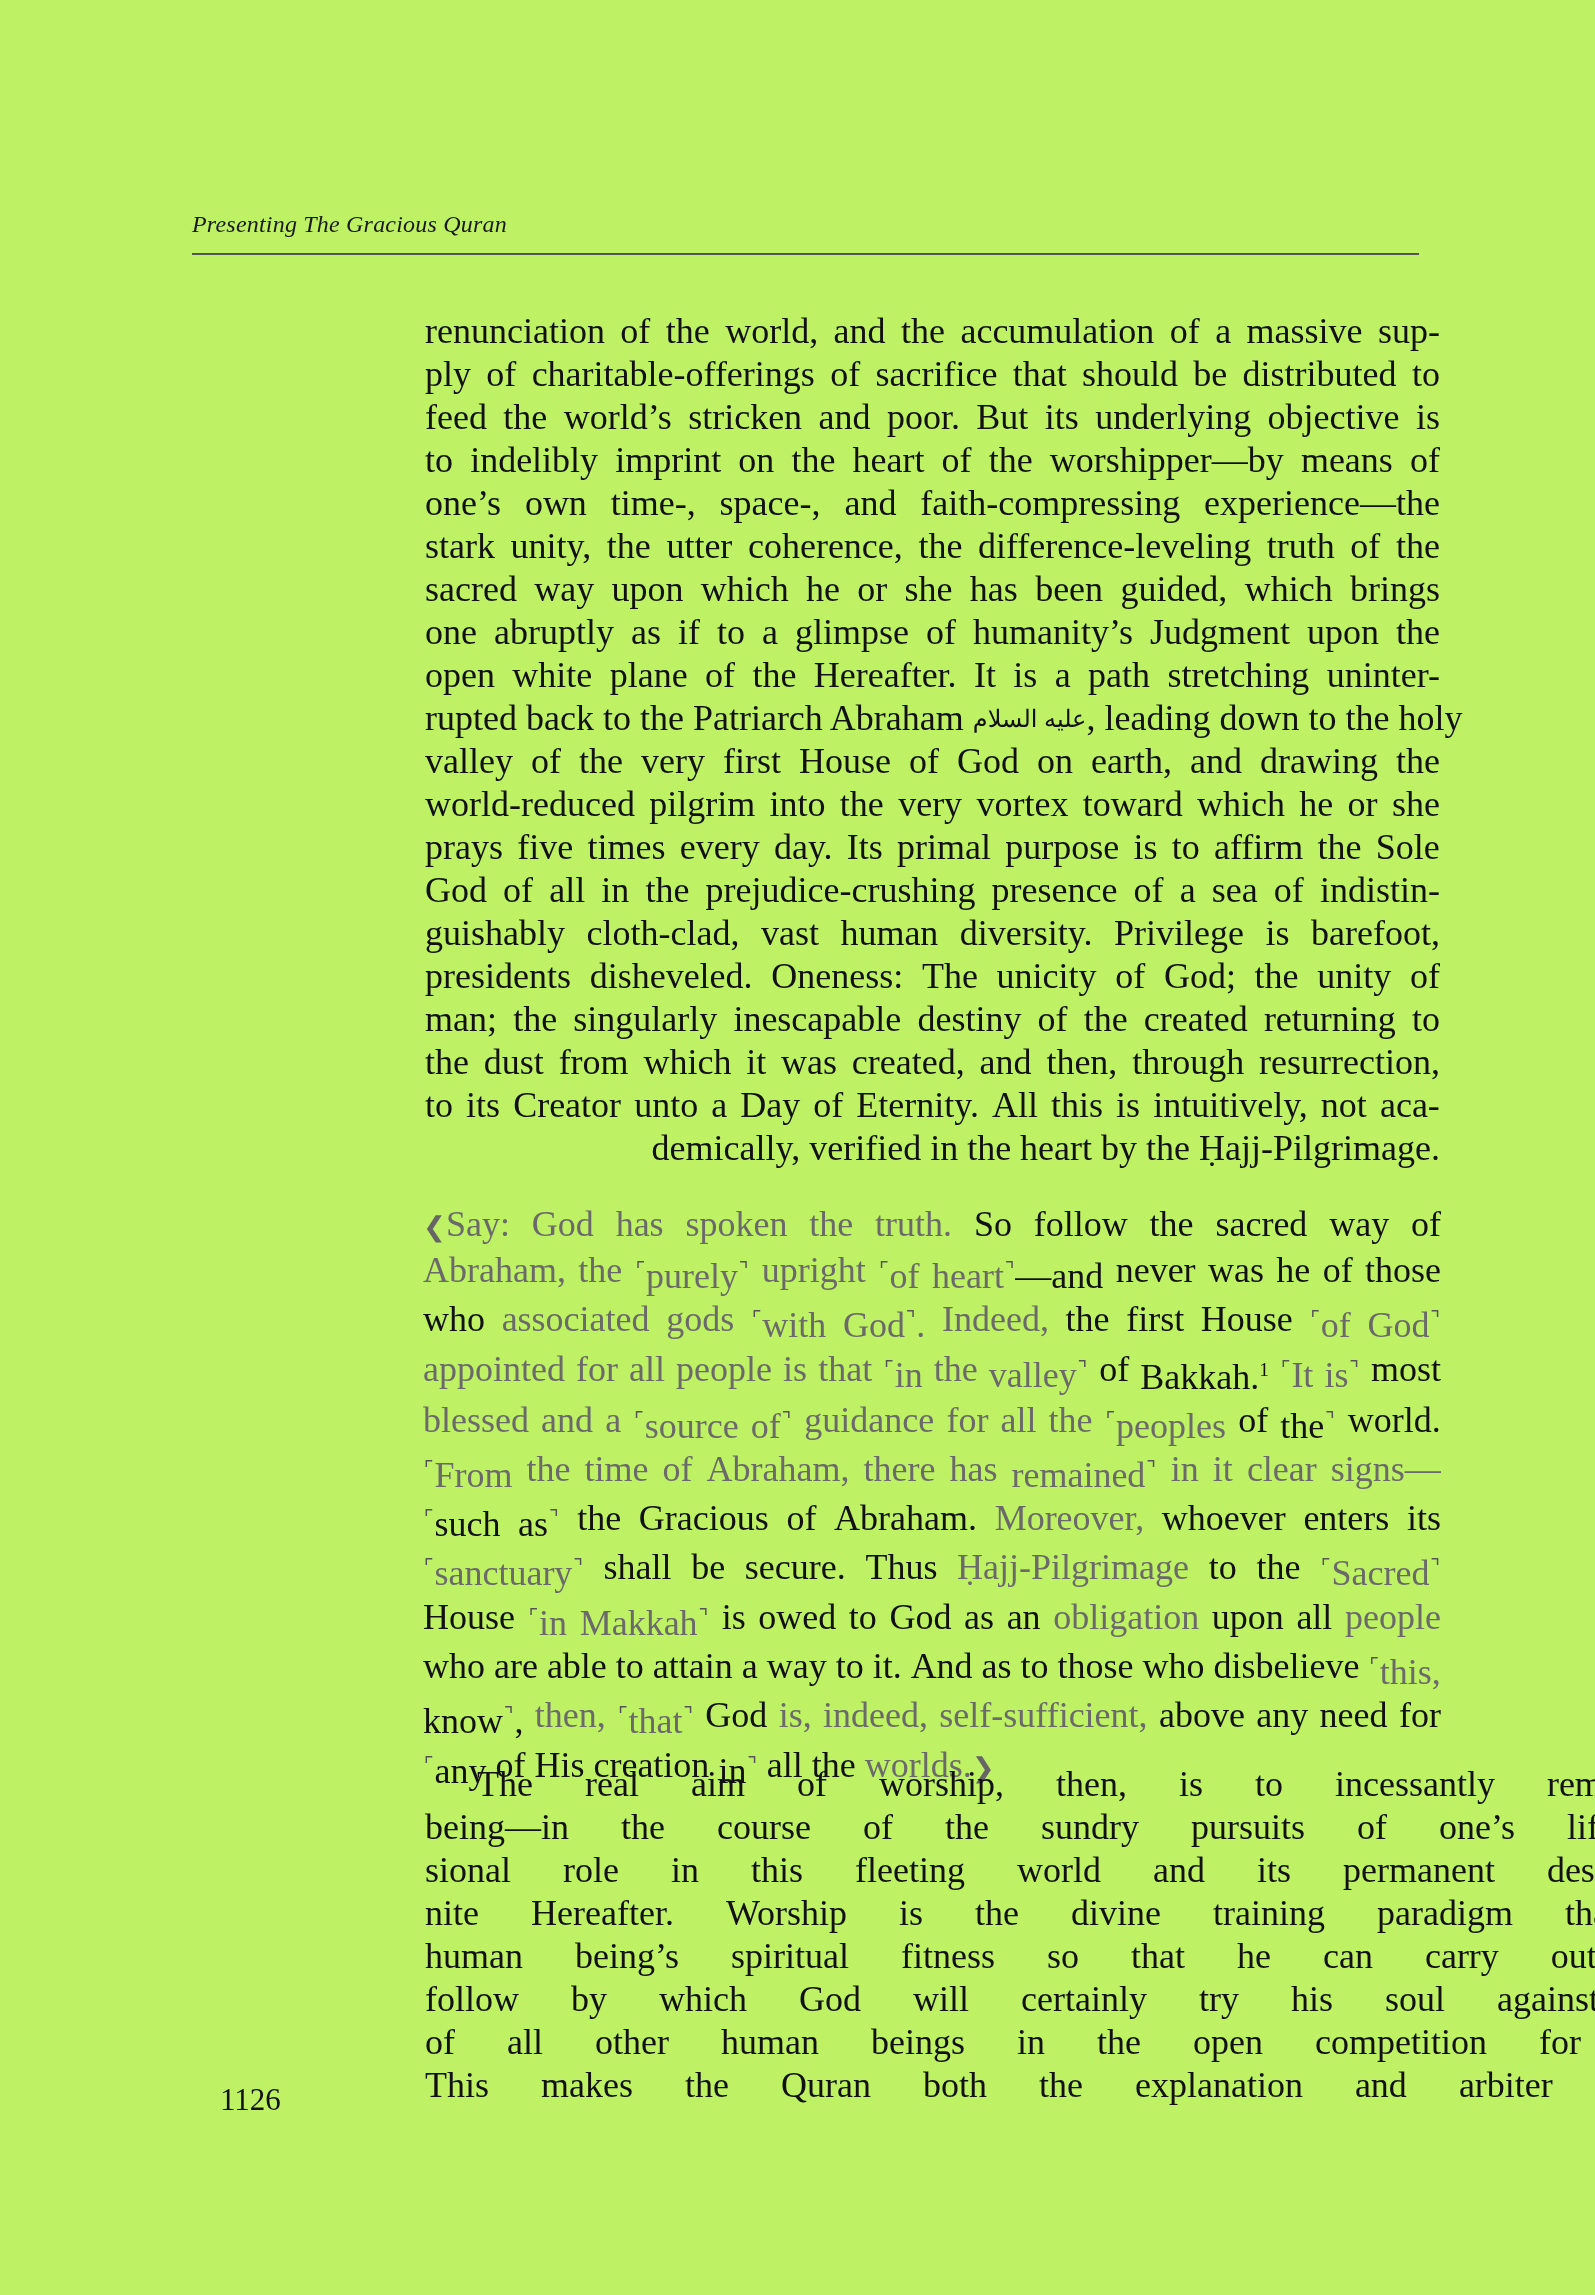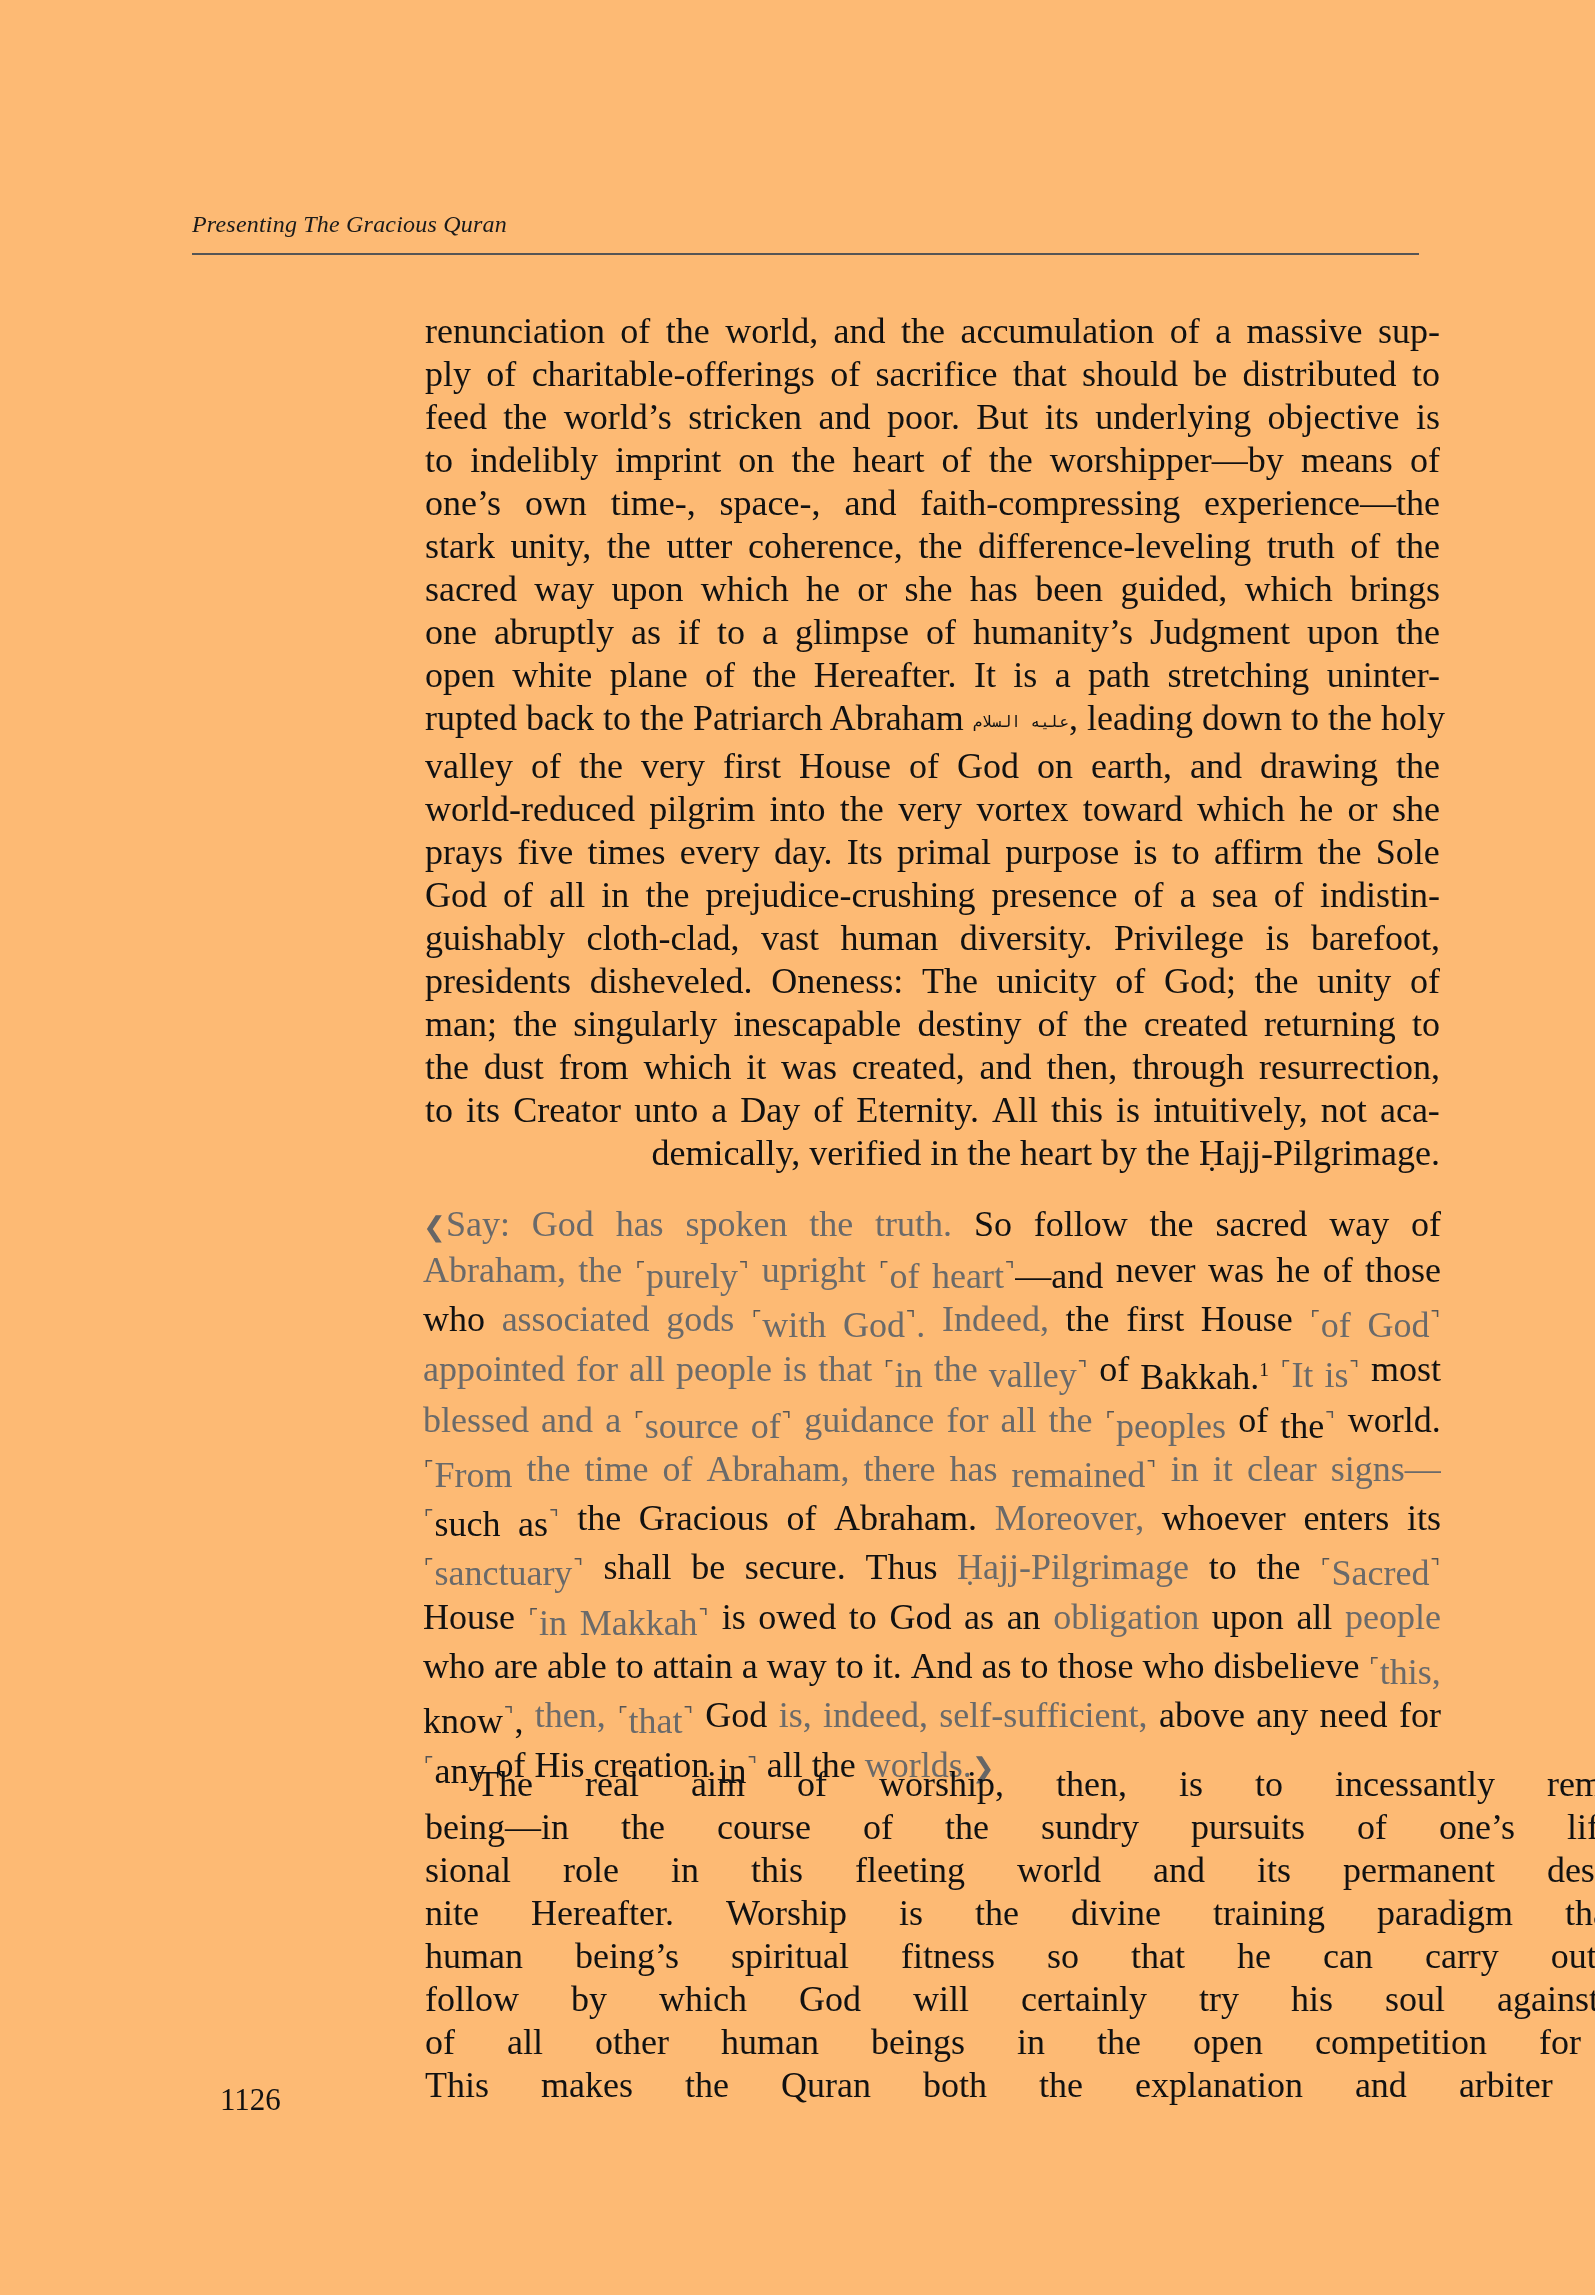--- a/index.html
+++ b/index.html
@@ -1,17 +1,17 @@
 <!DOCTYPE html>
 <html style="font-size:13px"><head>
 <meta charset="utf-8">
 <style>
   html, body { margin: 0; padding: 0; background: #ffffff; }
   body { width: 1596px; height: 2295px; position: relative; overflow: hidden; }
-  .page { position: absolute; left: 0; top: 0; width: 1596px; height: 2295px; background: #fdba74; }
+  .page { position: absolute; left: 0; top: 0; width: 1596px; height: 2295px; background: #bef264; }
   .running-head {
     position: absolute; left: 192px; top: 211px;
     font-family: "Liberation Serif", "DejaVu Serif", serif;
     font-style: italic; font-size: 24px; color: #1a1a1a; letter-spacing: 0.2px;
   }
   .rule {
     position: absolute; left: 192px; top: 253px; width: 1227px; height: 1.6px;
     background: #555;
   }
   .body-text {
@@ -19,21 +19,21 @@
     font-size: 36px; line-height: 43px; color: #111;
     text-align: justify; hyphens: manual;
   }
   .para1 { position: absolute; left: 425px; top: 310px; width: 1015px; }
   .quote { position: absolute; left: 423px; top: 1203px; width: 1018px; }
   .para2 { position: absolute; left: 373px; top: 1763px; width: 1068px; text-indent: 52px; }
   .gray { color: #6a6a6a; }
   .dark { color: #111; }
   .brk { color: #555; font-size: 21px; vertical-align: 11.3px; margin: 0 0.8px; }
   .orn { color: #666; font-size: 27.4px; }
-  .honorific { font-family: Liberation Mono, monospace; font-size: 16px; vertical-align: 3.2px; }
+  .honorific { font-family: Liberation Sans, sans-serif; font-size: 24px; vertical-align: 3.2px; }
   .sup { font-size: 19.4px; vertical-align: 13px; }
   .folio {
     position: absolute; left: 211px; top: 2082px;
     font-family: "Liberation Serif", "DejaVu Serif", serif; font-size: 31px; color: #111; margin-left: 9px;
   }
   .flexline { display: flex; justify-content: space-between; white-space: nowrap; }
   .flexline.last { justify-content: flex-start; gap: 9px; }
 </style>
 </head>
 <body>

